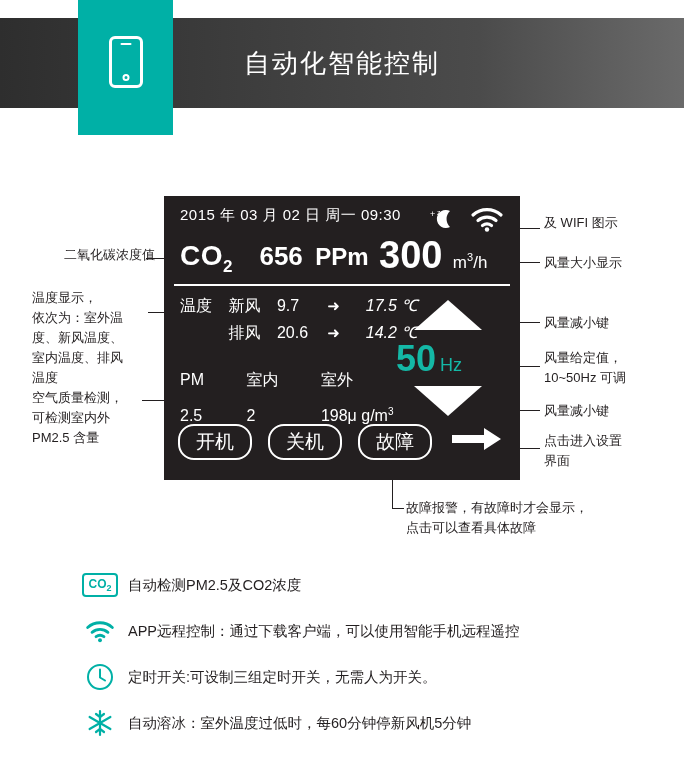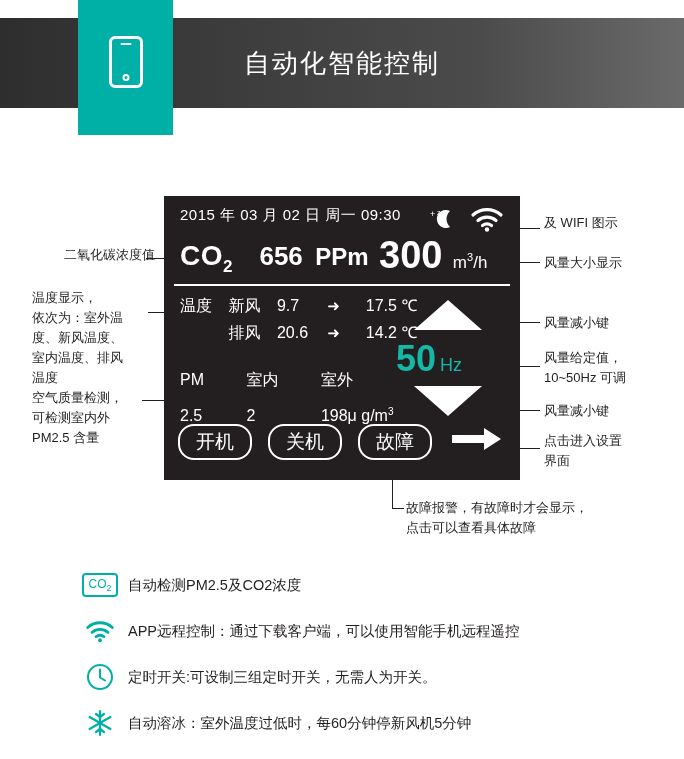--- a/index.html
+++ b/index.html
@@ -177,21 +177,21 @@
     left: 16px;
     top: 96px;
     color: #ffffff;
     font-size: 16px;
     line-height: 27px;
   }
   .temp-block .lbl-a { display: inline-block; width: 44px; }
   .temp-block .lbl-b { display: inline-block; width: 44px; }
   .temp-block .v1 { display: inline-block; width: 46px; }
   .temp-block .arrow { display: inline-block; width: 34px; font-size: 15px; }
-  .temp-block .v2 { display: inline-block; }
+  .temp-block .v2 { display: inline-block; font-style: italic; }
 
   .pm-block {
     position: absolute;
     left: 16px;
     top: 168px;
     color: #ffffff;
     font-size: 16px;
     line-height: 32px;
   }
   .pm-block .c1 { display: inline-block; width: 62px; }
@@ -297,21 +297,21 @@
     font-size: 14.5px;
     color: #231f20;
     margin-left: 8px;
   }
   .co2-badge {
     border: 2px solid #00b0a6;
     border-radius: 4px;
     color: #00b0a6;
     font-size: 12px;
     padding: 2px 4px;
-    font-weight: normal;
+    font-weight: bold;
   }
   .co2-badge sub { font-size: 9px; }
 </style>
 </head>
 <body>
 
 <div class="header">
   <div class="header-grad"></div>
   <div class="header-title">自动化智能控制</div>
 </div>

